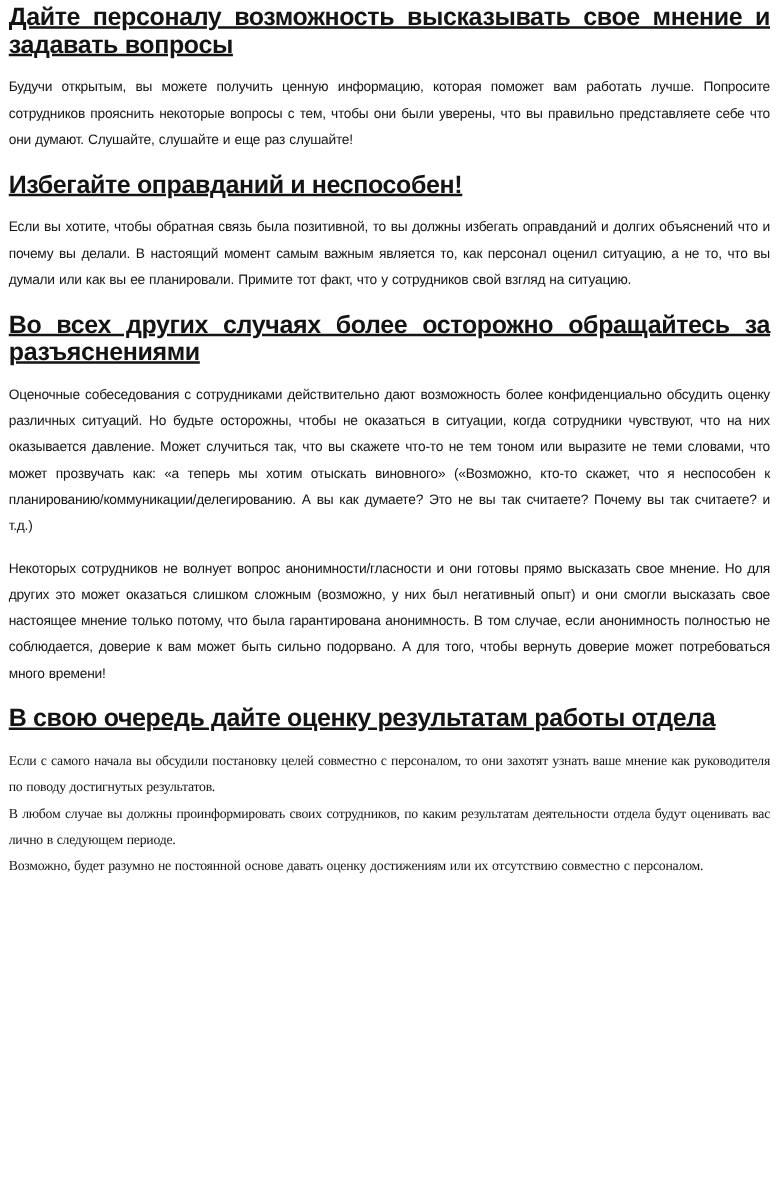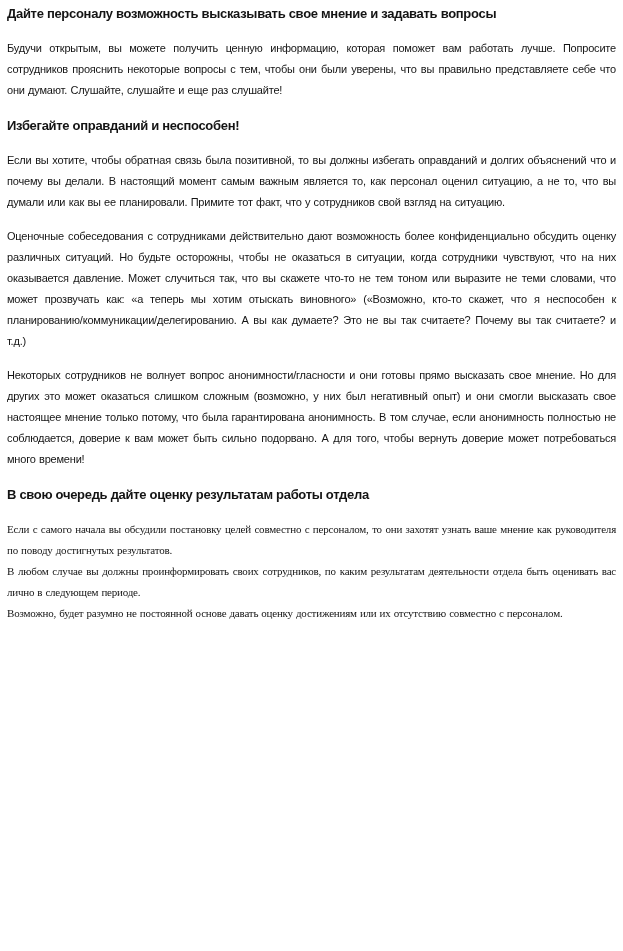--- a/index.html
+++ b/index.html
@@ -11,26 +11,27 @@
       width: 623px;
       min-height: 951px;
       box-sizing: border-box;
       padding: 3px 7px 6px 7px;
       background: #ffffff;
       color: #141414;
       font-family: "Liberation Sans", sans-serif;
       overflow: hidden;
     }
     .section-heading {
-      font-size: 13px;
+      font-size: 20px;
       line-height: 22px;
       font-weight: 700;
       letter-spacing: -0.3px;
       text-align: justify;
       margin: 14px 0 13px 0;
+      text-decoration: underline;
     }
     .section:first-child .section-heading {
       margin-top: 0;
     }
     .para {
       font-size: 11px;
       line-height: 21px;
       letter-spacing: -0.2px;
       text-align: justify;
       margin: 0 0 13px 0;
@@ -53,24 +54,25 @@
     <h2 class="section-heading">Дайте персоналу возможность высказывать свое мнение и задавать вопро­сы</h2>
     <p class="para">Будучи открытым, вы можете получить ценную информацию, которая поможет вам работать лучше. Попросите сотрудников прояснить некоторые вопросы с тем, чтобы они были уверены, что вы правильно представляете себе что они думают. Слушайте, слушайте и еще раз слушайте!</p>
   </div>
 
   <div class="section">
     <h2 class="section-heading">Избегайте оправданий и неспособен!</h2>
     <p class="para">Если вы хотите, чтобы обратная связь была позитивной, то вы должны избегать оправданий и долгих объяснений что и почему вы делали. В настоящий момент самым важным является то, как персонал оценил ситуацию, а не то, что вы дума­ли или как вы ее планировали. Примите тот факт, что у сотрудников свой взгляд на ситуацию.</p>
   </div>
 
   <div class="section">
+    <h2 class="section-heading">Во всех других случаях более осторожно обращайтесь за разъяснениями</h2>
     <p class="para">Оценочные собеседования с сотрудниками действительно дают возможность бо­лее конфиденциально обсудить оценку различных ситуаций. Но будьте осторож­ны, чтобы не оказаться в ситуации, когда сотрудники чувствуют, что на них оказы­вается давление. Может случиться так, что вы скажете что-то не тем тоном или выразите не теми словами, что может прозвучать как: «а теперь мы хотим оты­скать виновного» («Возможно, кто-то скажет, что я неспособен к планирова­нию/коммуникации/делегированию. А вы как думаете? Это не вы так считаете? Почему вы так считаете? и т.д.)</p>
     <p class="para">Некоторых сотрудников не волнует вопрос анонимности/гласности и они готовы прямо высказать свое мнение. Но для других это может оказаться слишком слож­ным (возможно, у них был негативный опыт) и они смогли высказать свое настоя­щее мнение только потому, что была гарантирована анонимность. В том случае, если анонимность полностью не соблюдается, доверие к вам может быть сильно подорвано. А для того, чтобы вернуть доверие может потребоваться много вре­мени!</p>
   </div>
 
   <div class="section">
     <h2 class="section-heading">В свою очередь дайте оценку результатам работы отдела</h2>
     <p class="para tight">Если с самого начала вы обсудили постановку целей совместно с персоналом, то они захотят узнать ваше мнение как руководителя по поводу достигнутых резуль­татов.</p>
-    <p class="para tight">В любом случае вы должны проинформировать своих сотрудников, по каким ре­зультатам деятельности отдела быть оценивать вас лично в следующем перио­де.</p>
+    <p class="para tight">В любом случае вы должны проинформировать своих сотрудников, по каким ре­зультатам деятельности отдела будут оценивать вас лично в следующем перио­де.</p>
     <p class="para tight">Возможно, будет разумно не постоянной основе давать оценку достижениям или их отсутствию совместно с персоналом.</p>
   </div>
 
 </div>
 
 </body></html>

